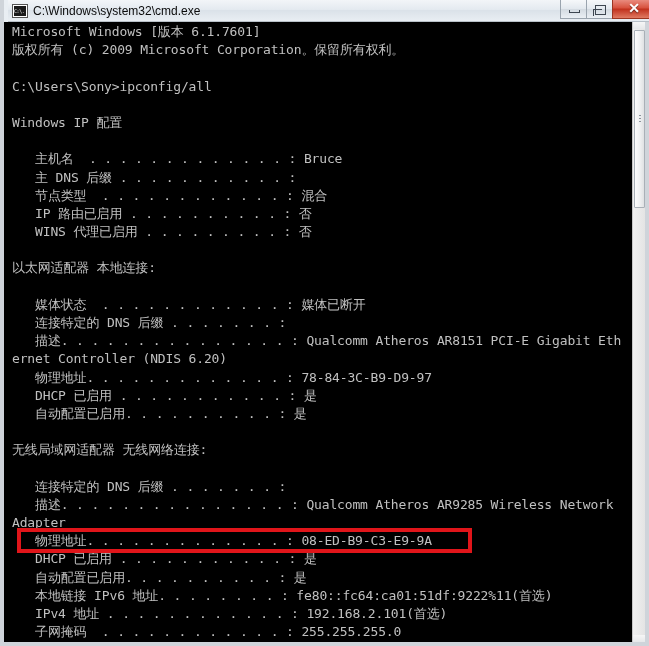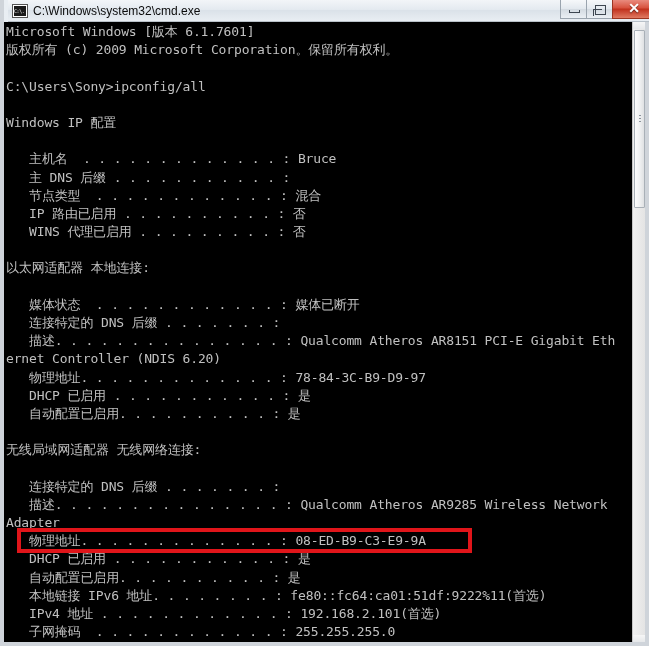--- a/index.html
+++ b/index.html
@@ -149,21 +149,21 @@
     width: 628px;
     height: 620px;
     background: #000000;
     overflow: hidden;
     z-index: 6;
     color: #c0c0c0;
     font-family: "DejaVu Sans Mono", "Liberation Mono", monospace;
     font-size: 13px;
     line-height: 18.2px;
     white-space: pre;
-    padding-left: 2px;
+    padding-left: 8px;
     padding-top: 1px;
     box-sizing: border-box;
   }
   .console .ln {
     height: 18.2px;
     letter-spacing: -0.15px;
   }
 
   
   .scrollbar {

